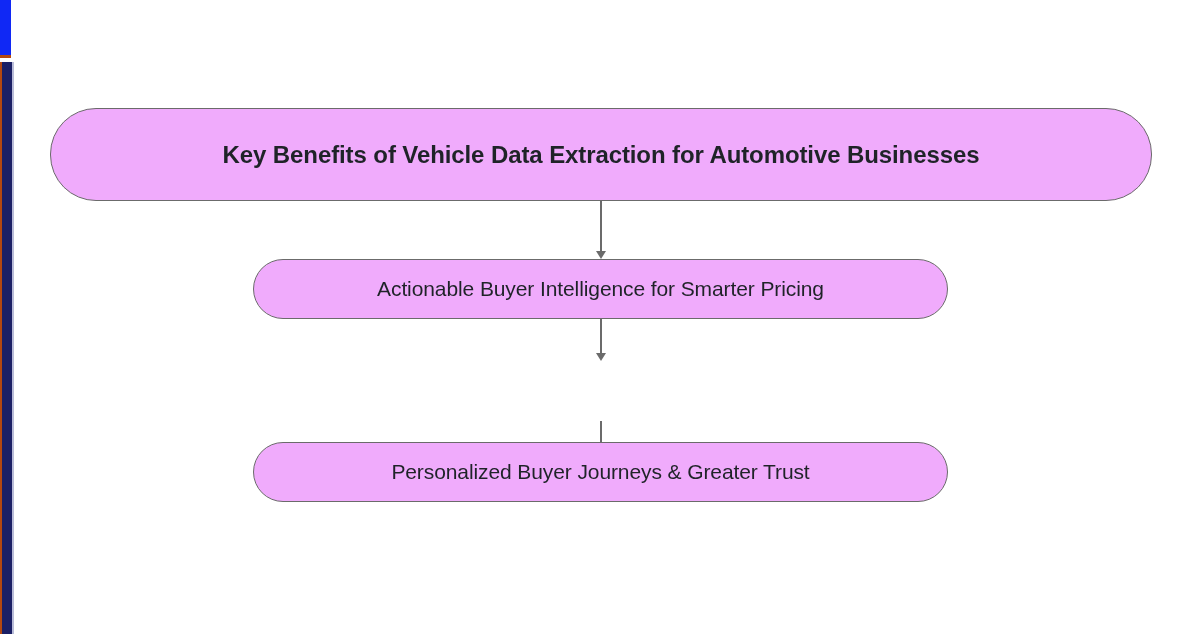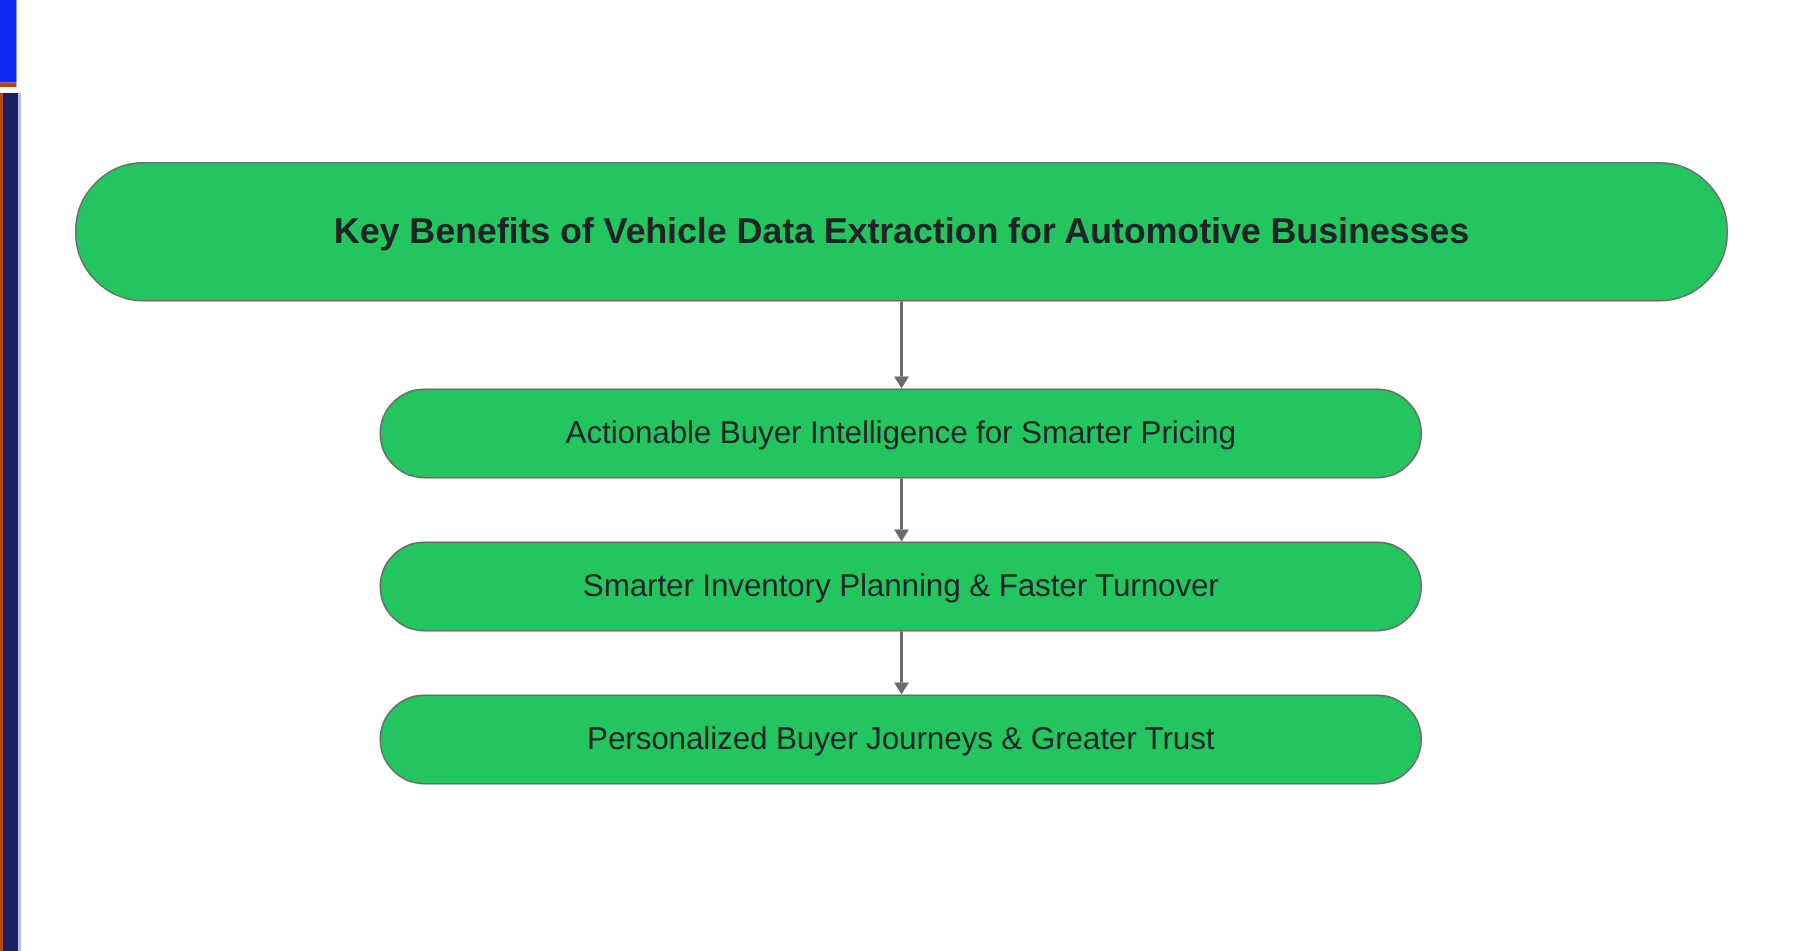--- a/index.html
+++ b/index.html
@@ -70,21 +70,21 @@
     position: absolute;
     left: 0;
     top: 0;
     width: 1202px;
     height: 634px;
   }
 
   .node {
     position: absolute;
     box-sizing: border-box;
-    background: #22c55e;
+    background: #f0abfc;
     border: 1.4px solid #6b6b6b;
     display: flex;
     align-items: center;
     justify-content: center;
     color: #1f2328;
     text-align: center;
     white-space: nowrap;
   }
 
   .node-root {
@@ -102,21 +102,21 @@
     left: 253px;
     width: 695px;
     height: 60px;
     border-radius: 30px;
     font-size: 21px;
     font-weight: 400;
     letter-spacing: -0.1px;
   }
   .node-step-1 { top: 259px; }
   .node-step-2 { top: 361px; }
-  .node-step-3 { top: 463px; }
+  .node-step-3 { top: 442px; }
 
   
   .connector { position: absolute; }
   .conn-line {
     position: absolute;
     width: 1.6px;
     background: #6b6b6b;
     left: 0;
     top: 0;
   }
@@ -166,23 +166,20 @@
 
   <div class="node node-step node-step-1">
     <span>Actionable Buyer Intelligence for Smarter Pricing</span>
   </div>
 
   <div class="connector conn-1-to-2">
     <div class="conn-line"></div>
     <div class="conn-head"></div>
   </div>
 
-  <div class="node node-step node-step-2">
-    <span>Smarter Inventory Planning &amp; Faster Turnover</span>
-  </div>
 
   <div class="connector conn-2-to-3">
     <div class="conn-line"></div>
     <div class="conn-head"></div>
   </div>
 
   <div class="node node-step node-step-3">
     <span>Personalized Buyer Journeys &amp; Greater Trust</span>
   </div>
 

